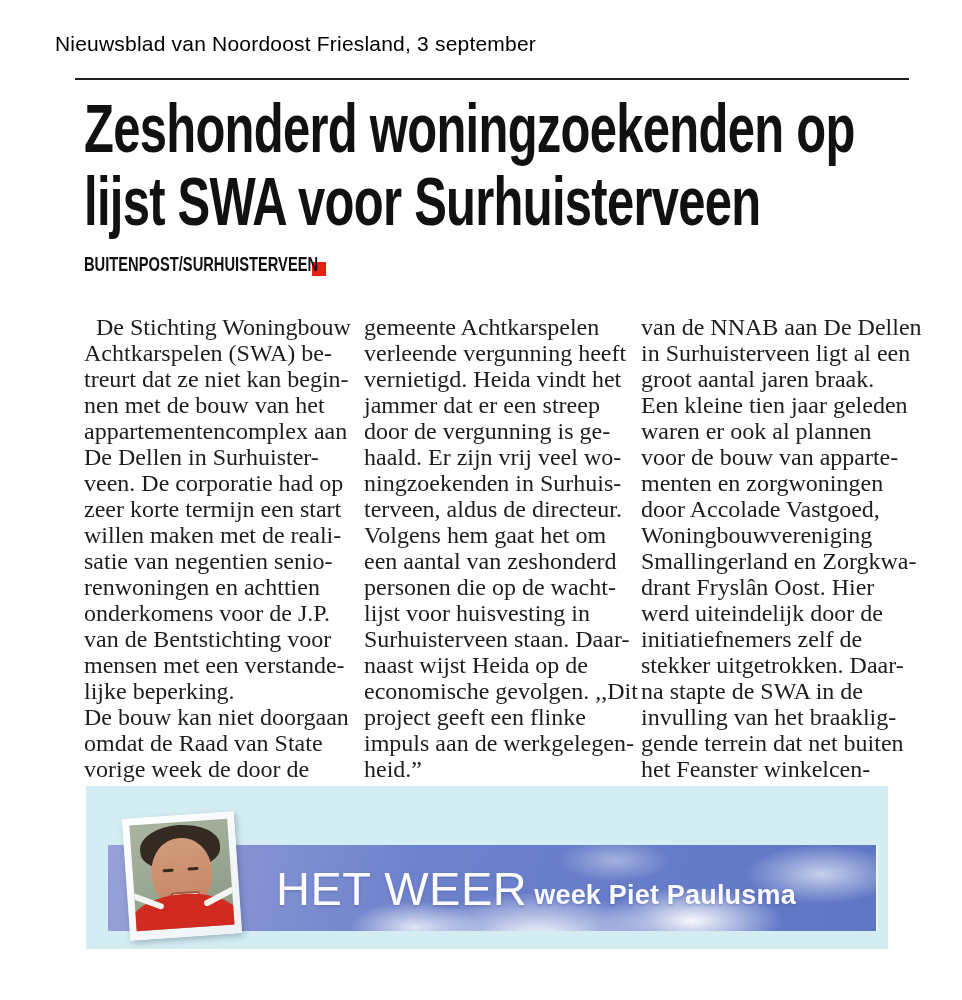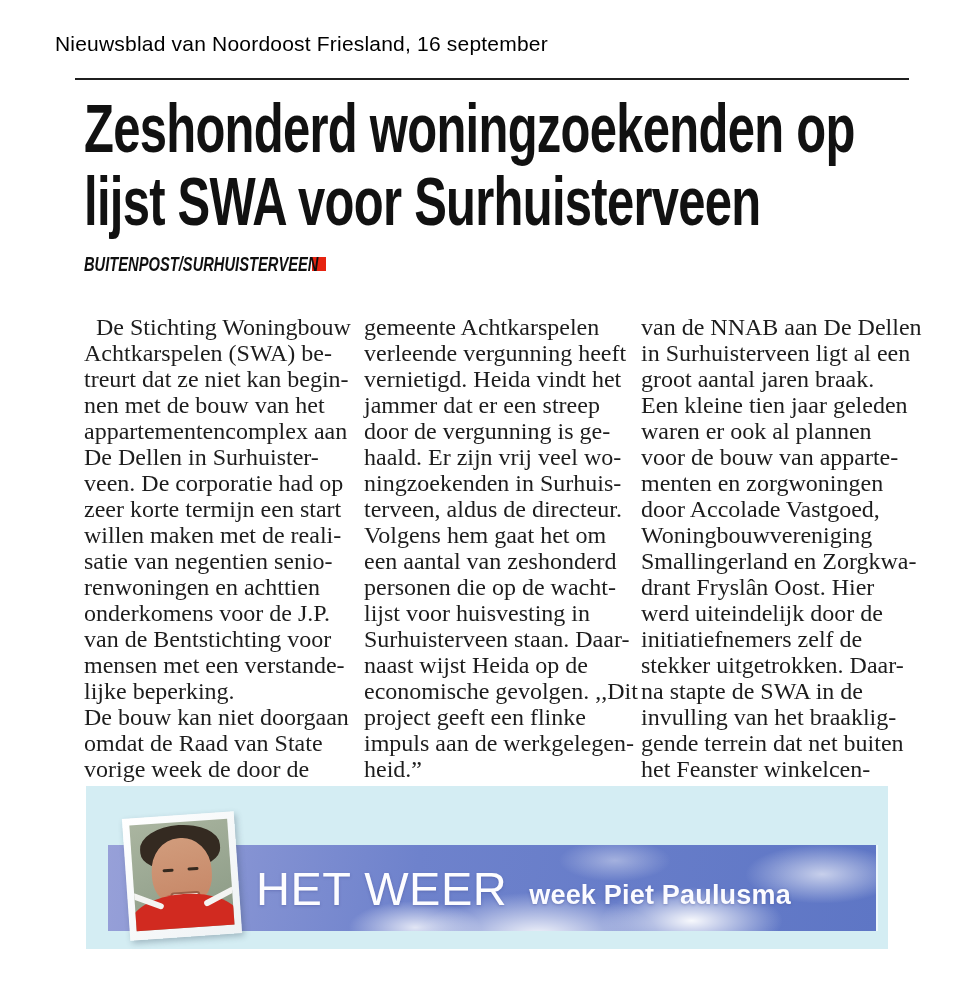--- a/index.html
+++ b/index.html
@@ -45,22 +45,21 @@
     white-space: nowrap;
     transform: scaleX(0.72);
     transform-origin: 0 50%;
   }
 
   
   .kicker-row {
     position: absolute;
     left: 84px; top: 252px;
     display: flex;
-    align-items: center;
-    font-style: italic;
+    align-items: flex-end;
   }
   .kicker-text-wrap {
     display: inline-block;
     width: 216px;
     overflow: visible;
   }
   .kicker-text {
     display: inline-block;
     font-weight: bold;
     font-size: 21px;
@@ -108,25 +107,25 @@
     background:
       radial-gradient(ellipse 130px 48px at 76% 88%, rgba(255,255,255,0.95), rgba(255,255,255,0) 70%),
       radial-gradient(ellipse 170px 60px at 56% 104%, rgba(255,255,255,0.90), rgba(255,255,255,0) 70%),
       radial-gradient(ellipse 110px 42px at 93% 34%, rgba(255,255,255,0.65), rgba(255,255,255,0) 70%),
       radial-gradient(ellipse 95px 38px at 40% 96%, rgba(255,255,255,0.80), rgba(255,255,255,0) 70%),
       radial-gradient(ellipse 80px 30px at 66% 18%, rgba(255,255,255,0.40), rgba(255,255,255,0) 70%),
       linear-gradient(100deg, #97a0d8 0%, #6e82cc 40%, var(--sky_blue, #5e76c5) 100%);
   }
   .banner-title-row {
     position: absolute;
-    left: 148px; top: 0;
+    left: 168px; top: 0;
     height: 100%;
     display: flex;
     align-items: center;
-    gap: 22px;
+    gap: 7px;
     white-space: nowrap;
   }
   .banner-title {
     font-size: 47px;
     line-height: 47px;
     color: #fdfdff;
     letter-spacing: 0.5px;
     text-shadow: 0 1px 3px rgba(60,70,140,0.35);
   }
   .banner-subtitle {
@@ -196,21 +195,21 @@
     border-radius: 3px;
   }
   .shirt::before { left: 2px; transform: rotate(24deg); }
   .shirt::after { right: 2px; transform: rotate(-24deg); }
 </style>
 </head>
 <body>
 
 <div class="page">
 
-  <div class="masthead">Nieuwsblad van Noordoost Friesland, 16 september</div>
+  <div class="masthead">Nieuwsblad van Noordoost Friesland, 3 september</div>
   <div class="rule"></div>
 
   <h1 class="headline">
     <span class="hl-line">Zeshonderd woningzoekenden op</span>
     <span class="hl-line">lijst SWA voor Surhuisterveen</span>
   </h1>
 
   <div class="kicker-row">
     <span class="kicker-text-wrap"><span class="kicker-text">BUITENPOST/SURHUISTERVEEN</span></span>
     <span class="kicker-square"></span>

